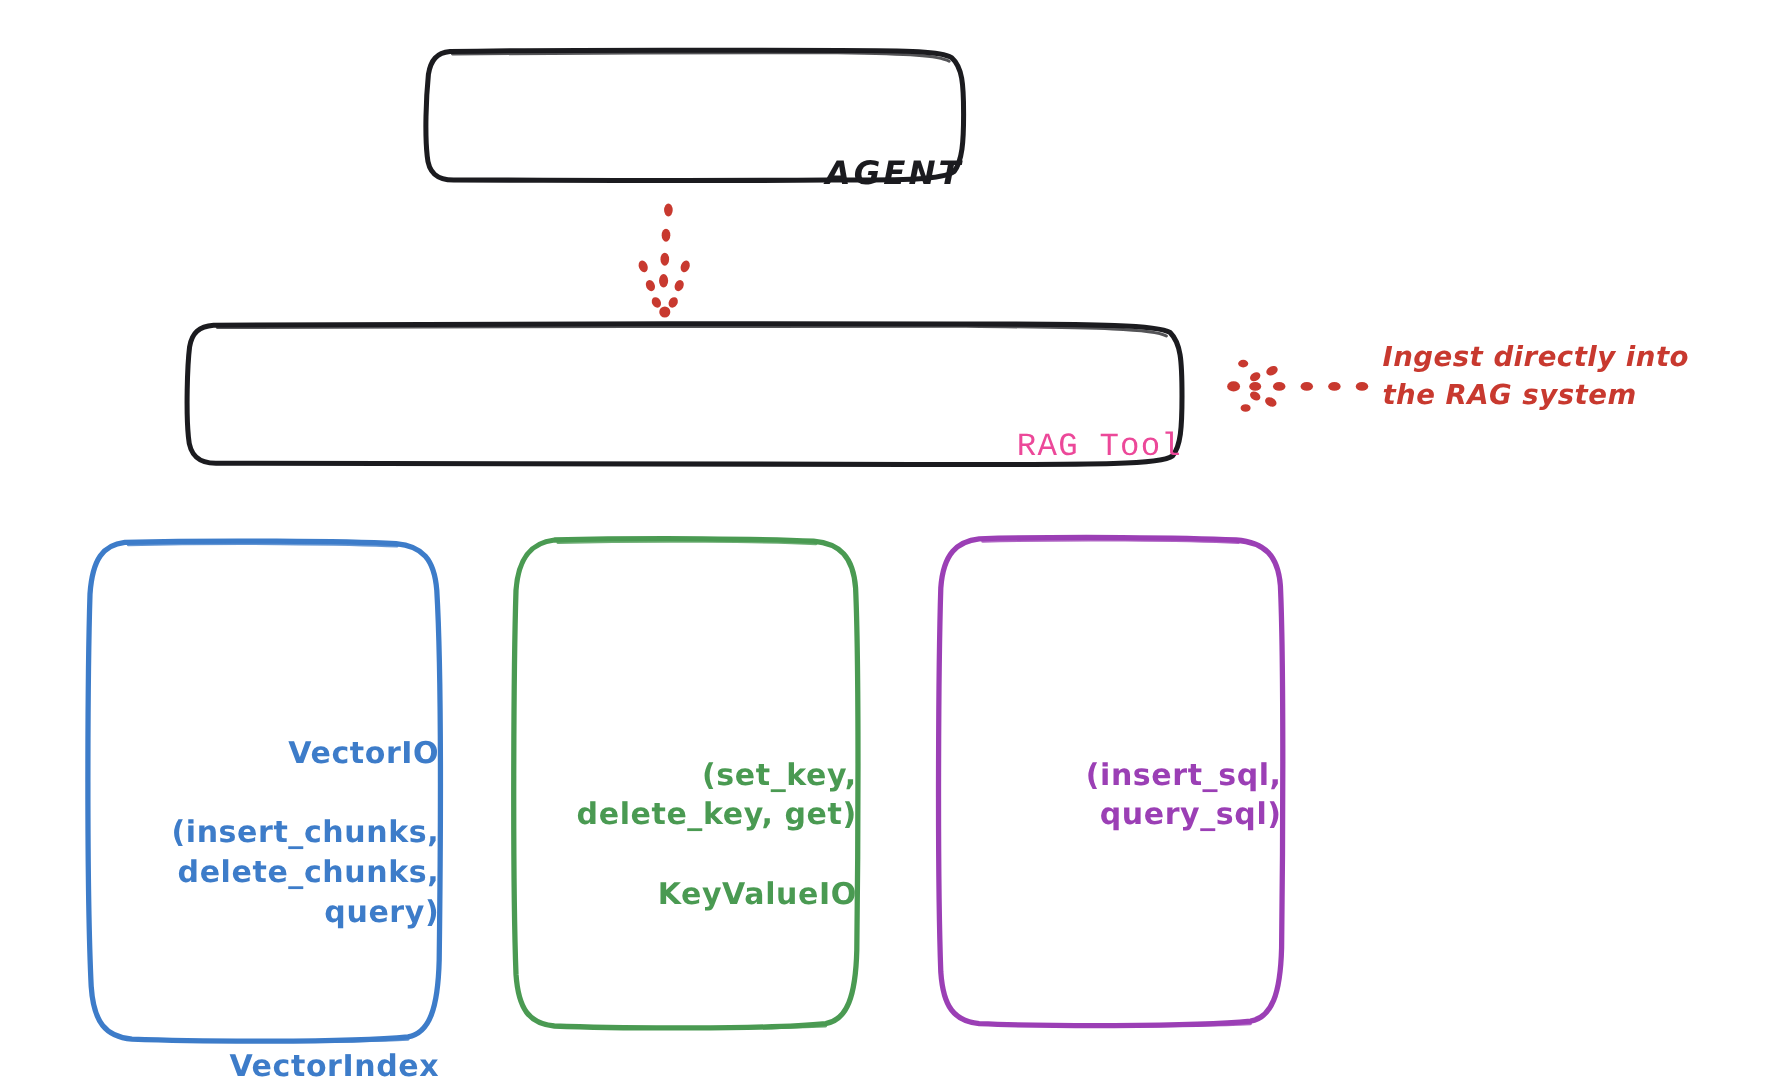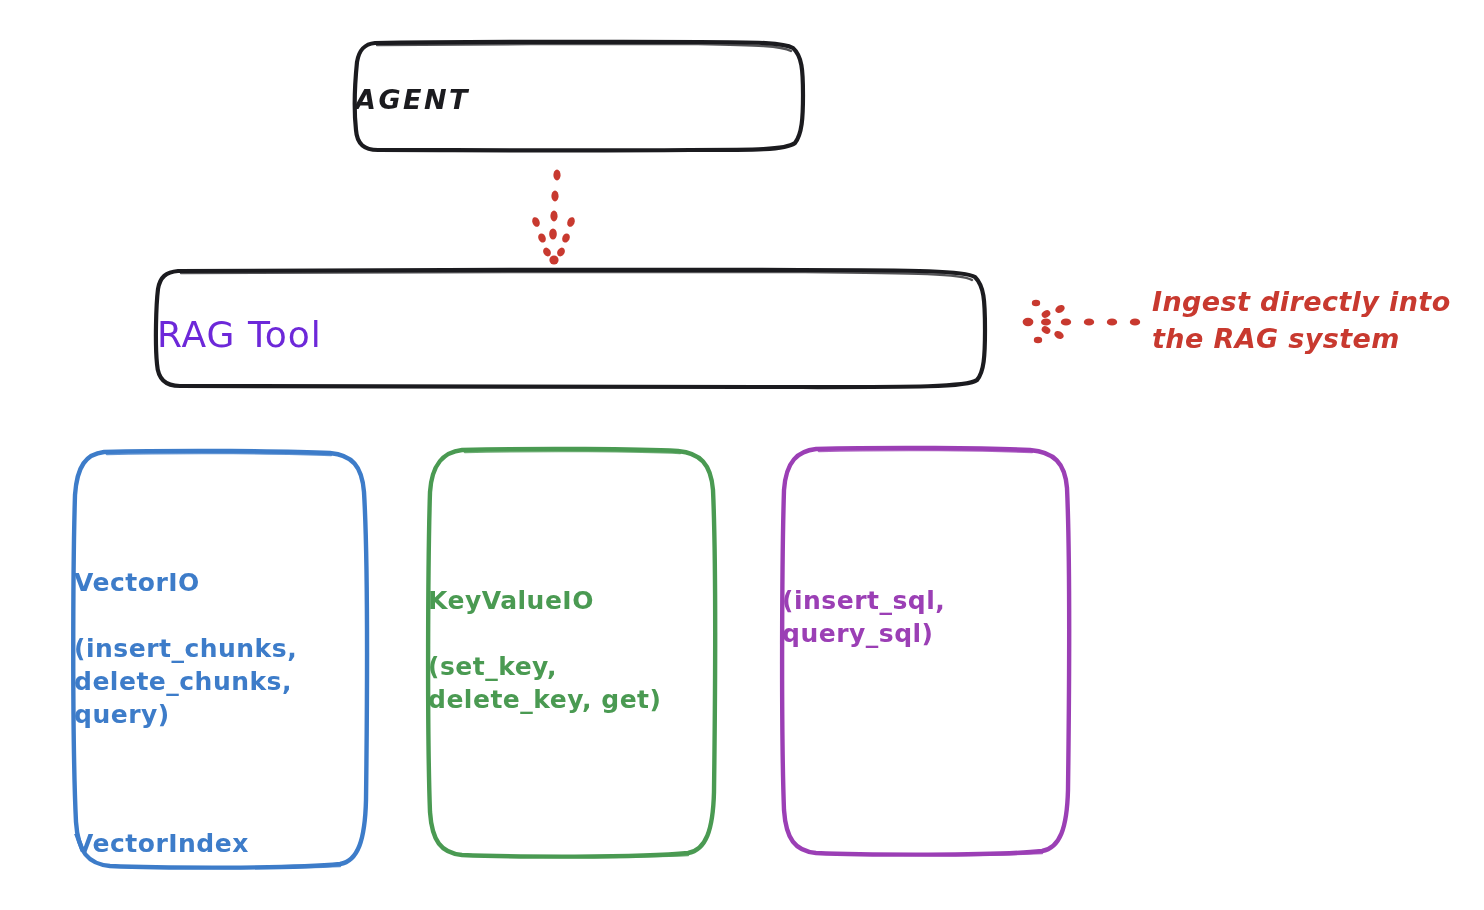--- a/index.html
+++ b/index.html
@@ -22,48 +22,50 @@
   svg.layer {
     position: absolute;
     top: 0;
     left: 0;
     width: 1484px;
     height: 910px;
     overflow: visible;
   }
   .node-label {
     position: absolute;
-    text-align: left;
+    text-align: right;
     font-family: "DejaVu Sans", sans-serif;
     white-space: pre-line;
     line-height: 1.32;
     letter-spacing: 0.5px;
     pointer-events: none;
+    margin-top: 45px;
   }
   .title-black {
     color: #1b1b1f;
     font-size: 27px;
     font-style: italic;
     font-weight: 700;
     letter-spacing: 2.5px;
   }
   .title-plain {
-    color: #6d28d9;
-    font-size: 36px;
+    color: #ec4899;
+    font-size: 27px;
     letter-spacing: 1px;
+    font-family: Liberation Mono, monospace;
   }
   .mono-ish {
     font-family: "DejaVu Sans", sans-serif;
     font-size: 25px;
     font-weight: 600;
   }
   .annotation {
     position: absolute;
     font-family: "DejaVu Sans", sans-serif;
-    font-size: 27px;
+    font-size: 23px;
     font-weight: 600;
     font-style: italic;
     line-height: 1.38;
     text-align: left;
     white-space: pre-line;
     letter-spacing: 0.4px;
   }
   .sub-label {
     display: block;
   }
@@ -192,23 +194,23 @@
   <div class="node-label mono-ish" style="left:74px; top:533px; width:292px; color:#3d7cc9;">
     <span class="sub-label">VectorIO</span>
     <span class="sub-label">(insert_chunks,
 delete_chunks,
 query)</span>
     <span class="gap"></span>
     <span class="sub-label">VectorIndex</span>
   </div>
 
   <div class="node-label mono-ish" style="left:428px; top:551px; width:286px; color:#4a9a52;">
-    <span class="sub-label">KeyValueIO</span>
     <span class="sub-label">(set_key,
 delete_key, get)</span>
+    <span class="sub-label">KeyValueIO</span>
     <span class="gap"></span>
   </div>
 
   <div class="node-label mono-ish" style="left:782px; top:551px; width:286px; color:#9b3fb5;">
     <span class="sub-label">(insert_sql,
 query_sql)</span>
     <span class="gap"></span>
   </div>
 
   <div class="annotation" style="left:1152px; top:283px; width:330px; color:#c8392f;">Ingest directly into

